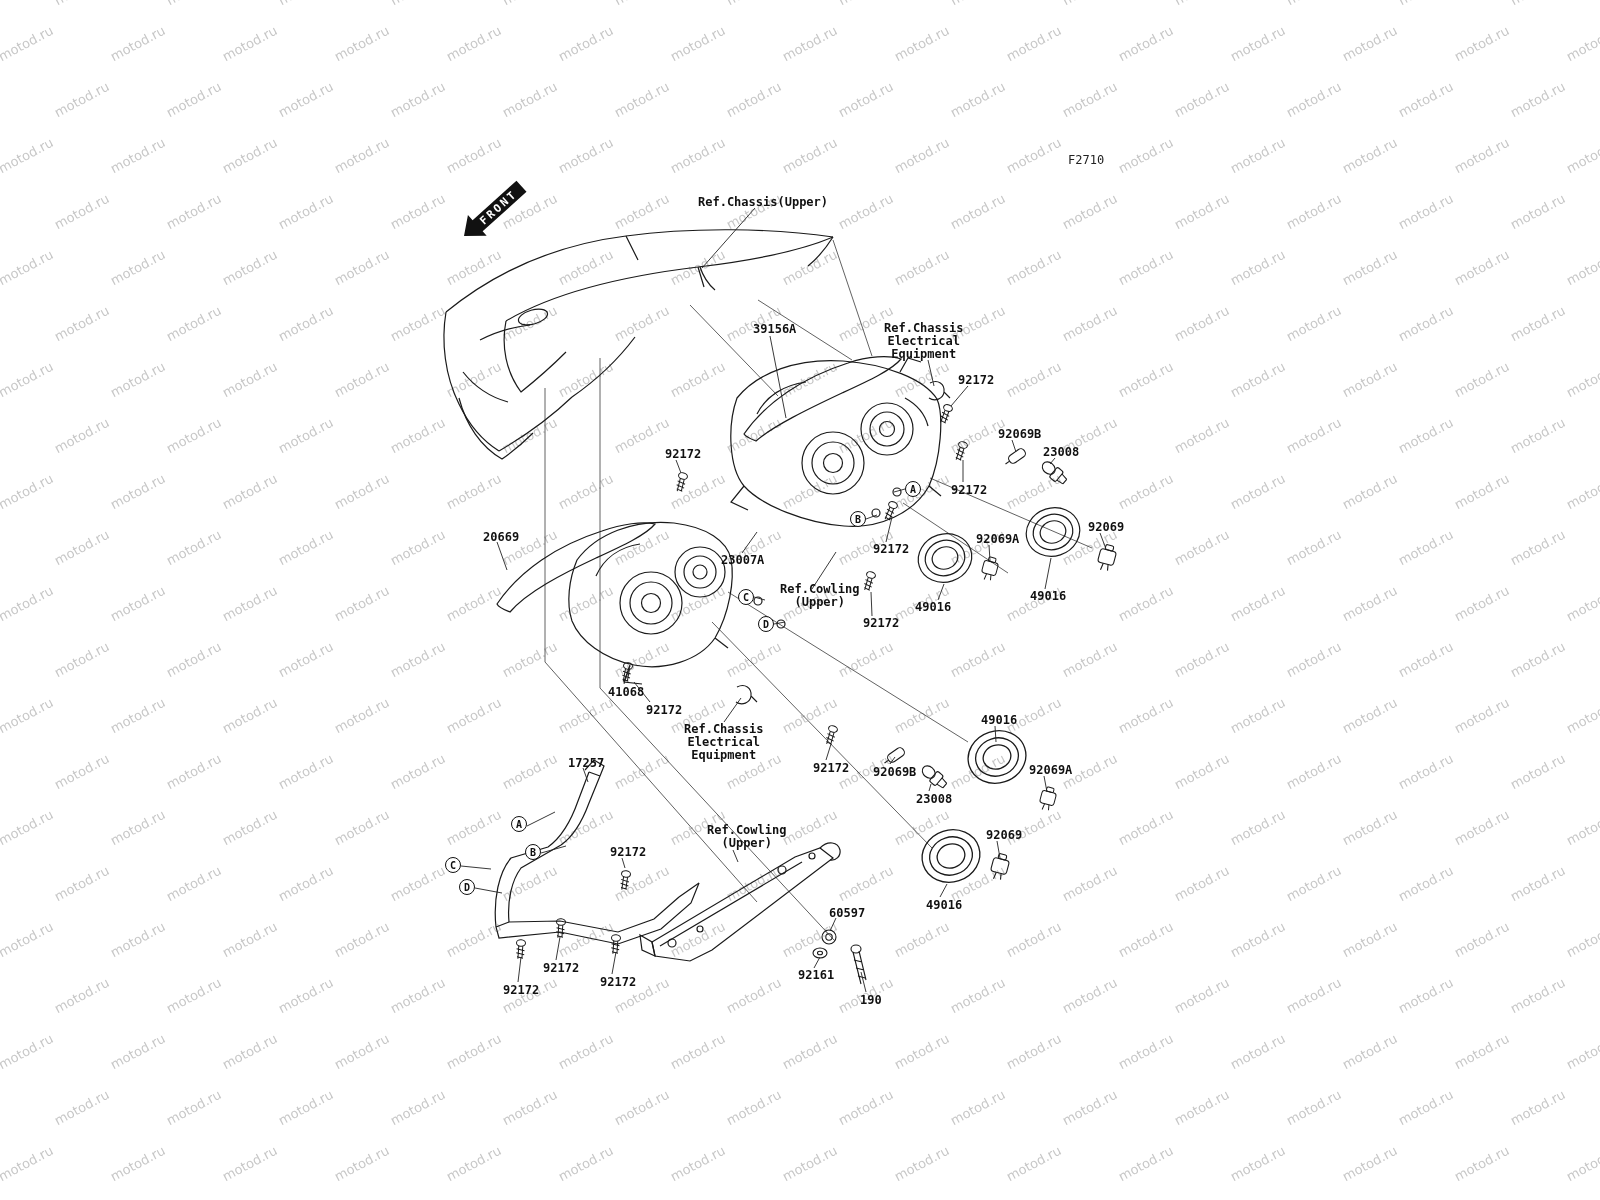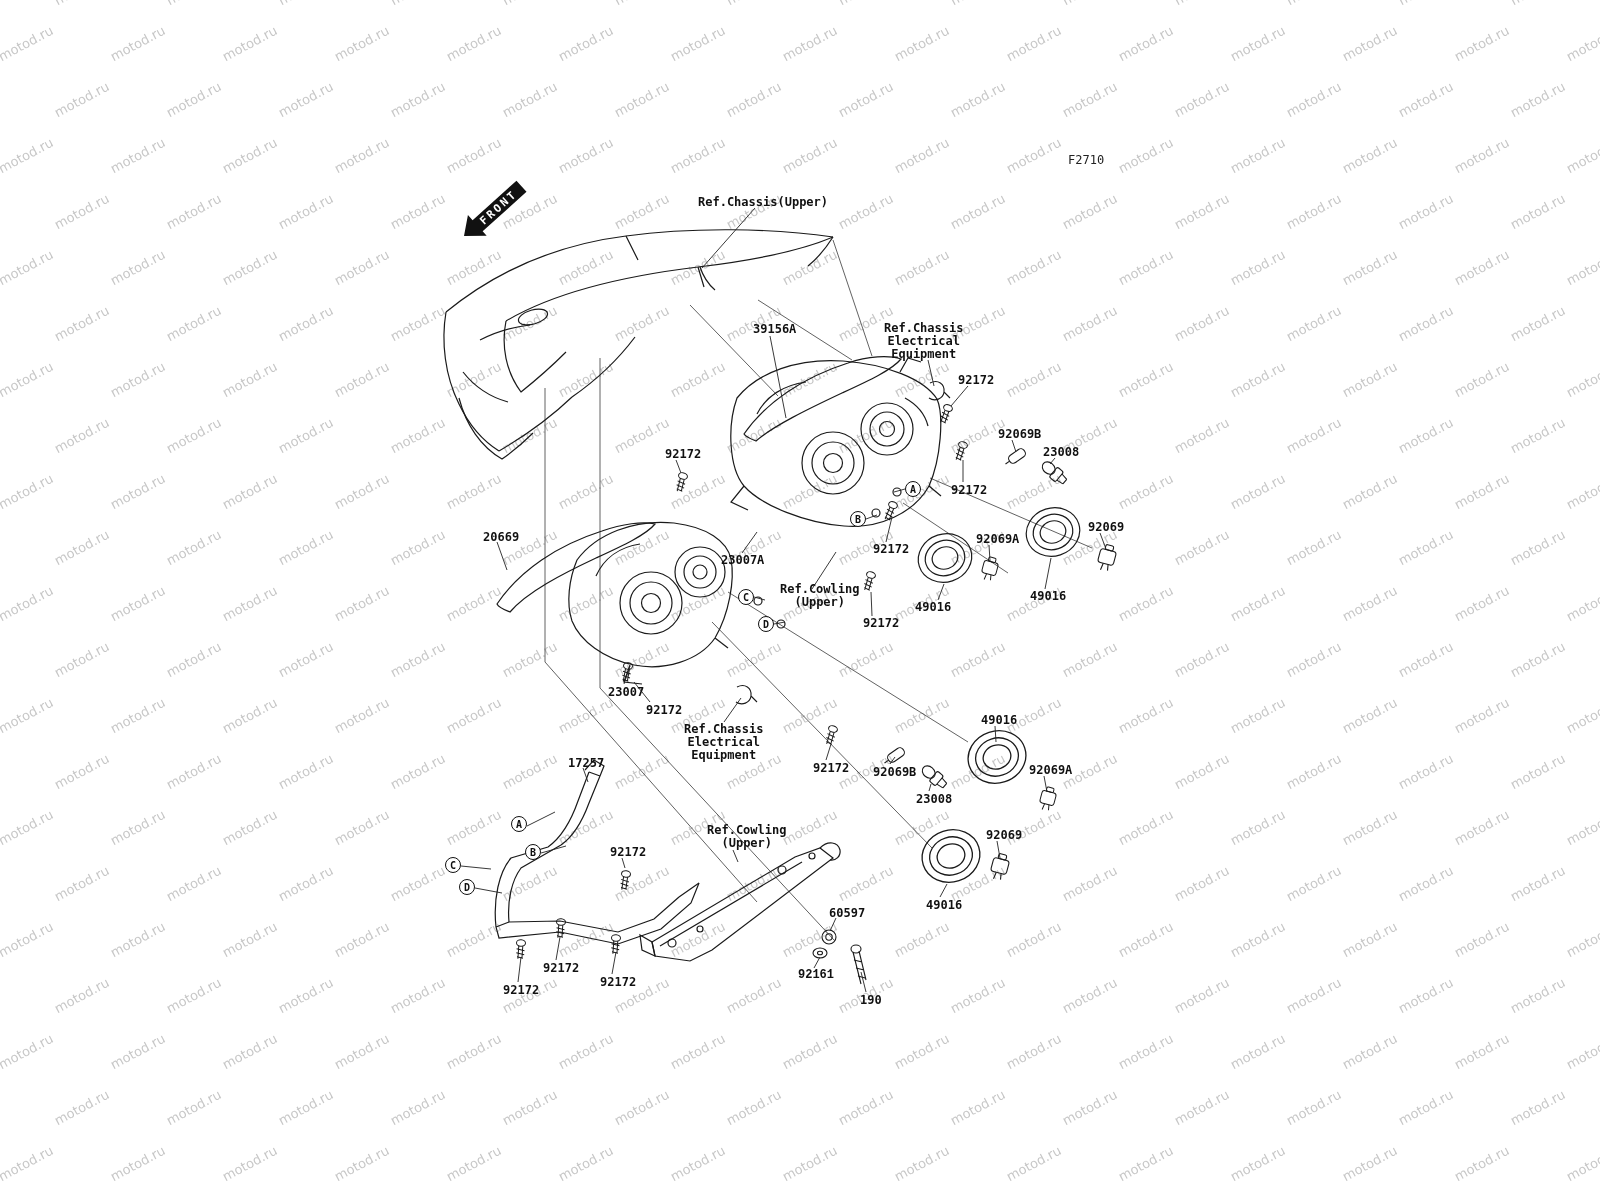--- a/index.html
+++ b/index.html
@@ -594,38 +594,38 @@
       <div class="part-label" style="left: 1088px; top: 521px;">92069</div>
       <div class="part-label" style="left: 976px; top: 533px;">92069A</div>
       <div class="part-label" style="left: 483px; top: 531px;">20669</div>
       <div class="part-label" style="left: 873px; top: 543px;">92172</div>
       <div class="part-label" style="left: 721px; top: 554px;">23007A</div>
       <div class="part-label" style="left: 1030px; top: 590px;">49016</div>
       <div class="part-label center" style="left: 780px; top: 583px;">Ref.Cowling
 (Upper)</div>
       <div class="part-label" style="left: 915px; top: 601px;">49016</div>
       <div class="part-label" style="left: 863px; top: 617px;">92172</div>
-      <div class="part-label" style="left: 608px; top: 686px;">23007</div>
+      <div class="part-label" style="left: 608px; top: 686px;">41068</div>
       <div class="part-label" style="left: 646px; top: 704px;">92172</div>
       <div class="part-label center" style="left: 684px; top: 723px;">Ref.Chassis
 Electrical
 Equipment</div>
       <div class="part-label" style="left: 981px; top: 714px;">49016</div>
       <div class="part-label" style="left: 568px; top: 757px;">17257</div>
       <div class="part-label" style="left: 813px; top: 762px;">92172</div>
       <div class="part-label" style="left: 873px; top: 766px;">92069B</div>
       <div class="part-label" style="left: 1029px; top: 764px;">92069A</div>
       <div class="part-label" style="left: 916px; top: 793px;">23008</div>
       <div class="part-label" style="left: 610px; top: 846px;">92172</div>
       <div class="part-label center" style="left: 707px; top: 824px;">Ref.Cowling
 (Upper)</div>
       <div class="part-label" style="left: 986px; top: 829px;">92069</div>
       <div class="part-label" style="left: 926px; top: 899px;">49016</div>
       <div class="part-label" style="left: 829px; top: 907px;">60597</div>
-      <div class="part-label" style="left: 798px; top: 969px; font-family: Liberation Mono, monospace;">92161</div>
+      <div class="part-label" style="left: 798px; top: 969px;">92161</div>
       <div class="part-label" style="left: 860px; top: 994px;">190</div>
       <div class="part-label" style="left: 543px; top: 962px;">92172</div>
       <div class="part-label" style="left: 600px; top: 976px;">92172</div>
       <div class="part-label" style="left: 503px; top: 984px;">92172</div>
       <div class="callout" style="left: 905px; top: 481px;">A</div>
       <div class="callout" style="left: 850px; top: 511px;">B</div>
       <div class="callout" style="left: 738px; top: 589px;">C</div>
       <div class="callout" style="left: 758px; top: 616px;">D</div>
       <div class="callout" style="left: 511px; top: 816px;">A</div>
       <div class="callout" style="left: 525px; top: 844px;">B</div>

